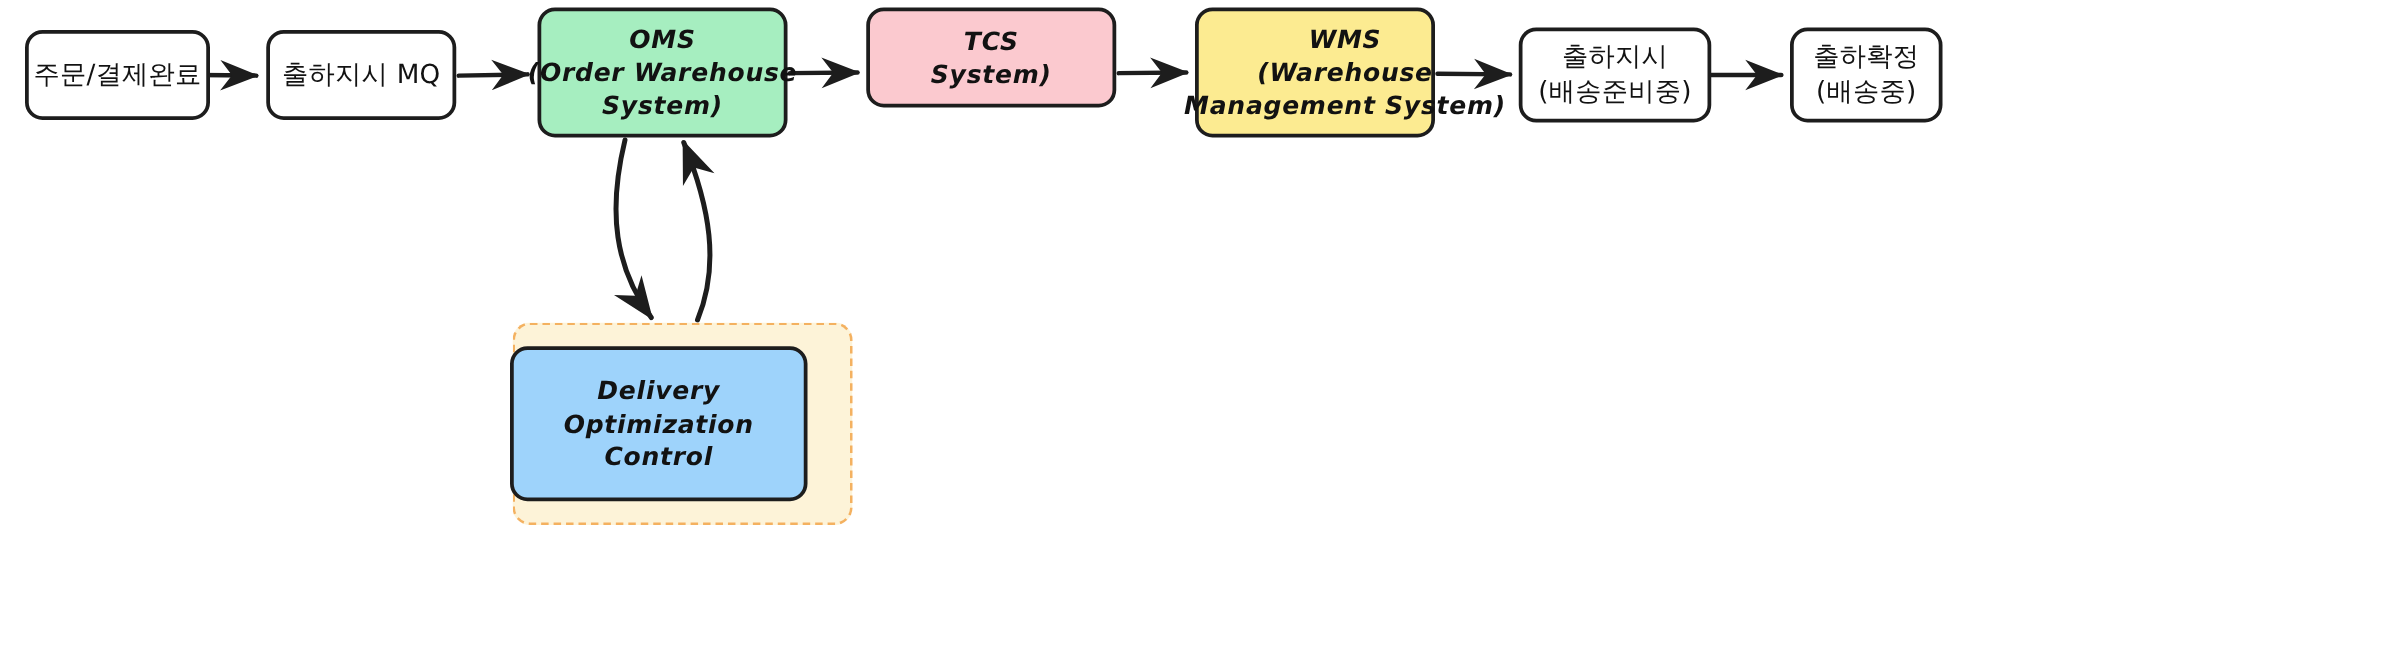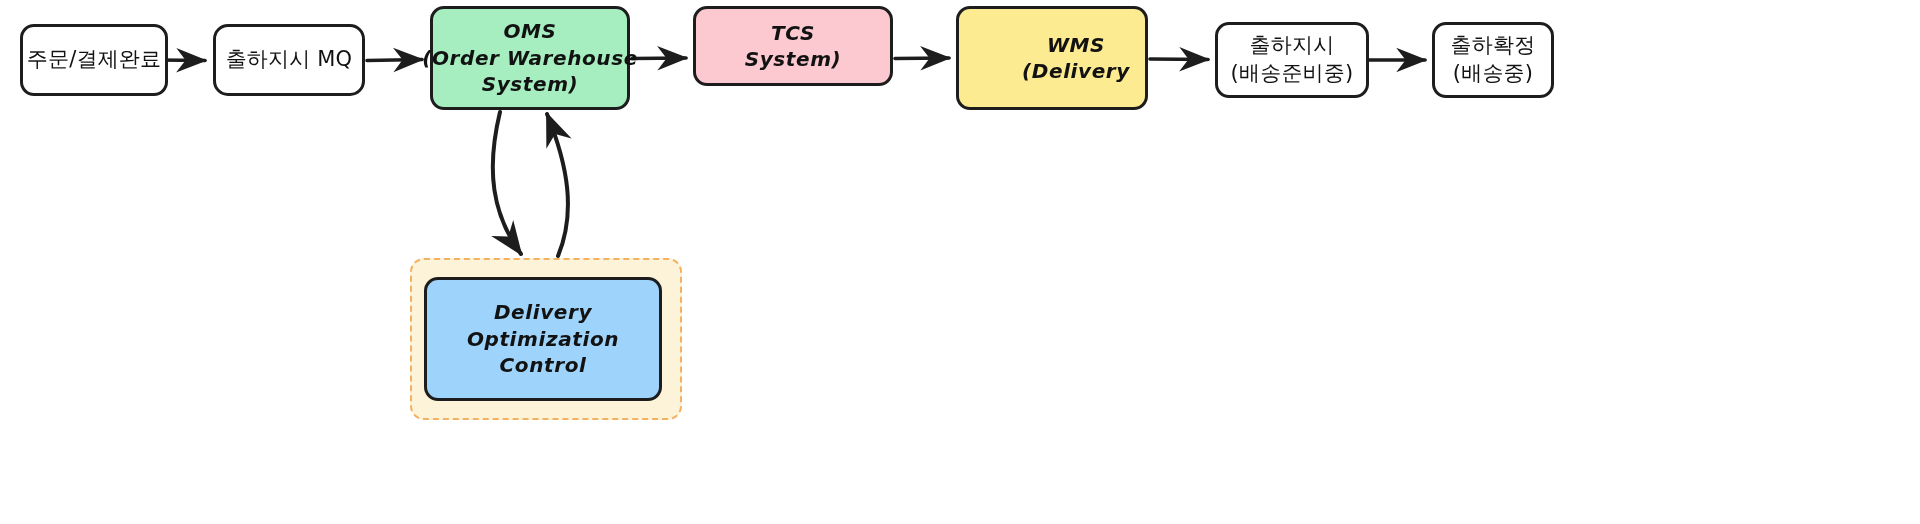--- a/index.html
+++ b/index.html
@@ -101,21 +101,21 @@
   </svg>
 
   <div id="group-delivery" style="left:410px; top:258px; width:272px; height:162px;"></div>
 
   <div class="node plain" style="left:20px; top:24px; width:148px; height:72px;">
     <div>
       <span class="label">주문/결제완료</span>
     </div>
   </div>
 
-  <div class="node plain" style="left:213px; top:24px; width:152px; height:72px;border-radius:15px;">
+  <div class="node plain" style="left:213px; top:24px; width:152px; height:72px;">
     <div>
       <span class="label">출하지시 MQ</span>
     </div>
   </div>
 
   <div class="node hand green" style="left:430px; top:6px; width:200px; height:104px;">
     <div>
       <span class="label">OMS</span>
       <span class="label">(Order Warehouse</span>
       <span class="label">System)</span>
@@ -125,39 +125,40 @@
   <div class="node hand pink" style="left:693px; top:6px; width:200px; height:80px;">
     <div>
       <span class="label">TCS</span>
       <span class="label">System)</span>
     </div>
   </div>
 
   <div class="node hand yellow overflow" style="left:956px; top:6px; width:192px; height:104px;padding-left:48px;">
     <div>
       <span class="label">WMS</span>
-      <span class="label">(Delivery</span>
+      <span class="label">(Warehouse</span>
+      <span class="label">Management System)</span>
     </div>
   </div>
 
   <div class="node plain" style="left:1215px; top:22px; width:154px; height:76px;">
     <div>
       <span class="label">출하지시</span>
       <span class="label">(배송준비중)</span>
     </div>
   </div>
 
   <div class="node plain" style="left:1432px; top:22px; width:122px; height:76px;">
     <div>
       <span class="label">출하확정</span>
       <span class="label">(배송중)</span>
     </div>
   </div>
 
-  <div class="node hand blue" style="left:424px; top:277px; width:238px; height:124px;text-align:center;">
+  <div class="node hand blue" style="left:408px; top:277px; width:238px; height:124px;text-align:center;">
     <div>
       <span class="label">Delivery</span>
       <span class="label">Optimization</span>
       <span class="label">Control</span>
     </div>
   </div>
 
 </div>
 
 </body></html>

